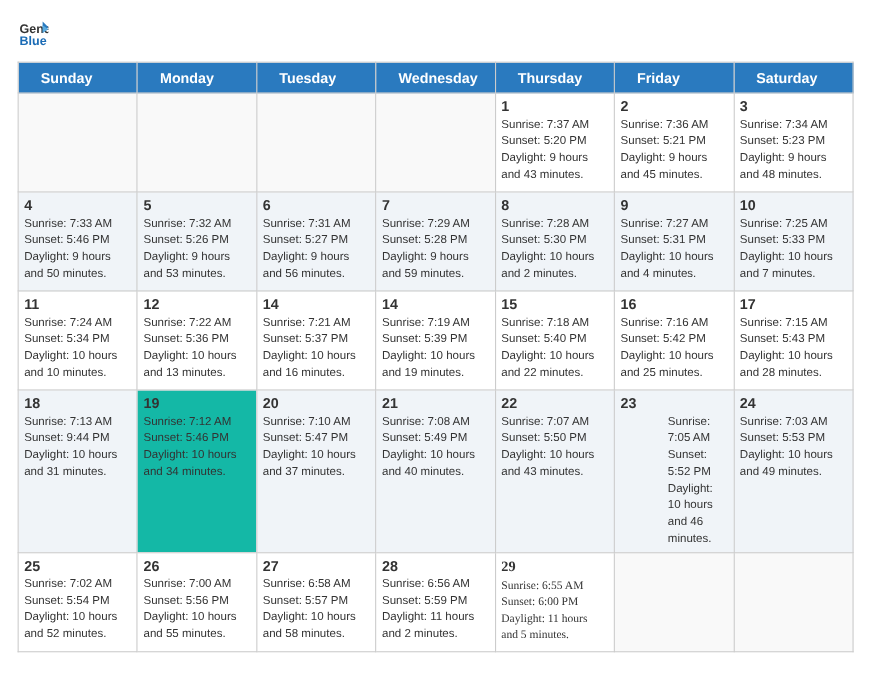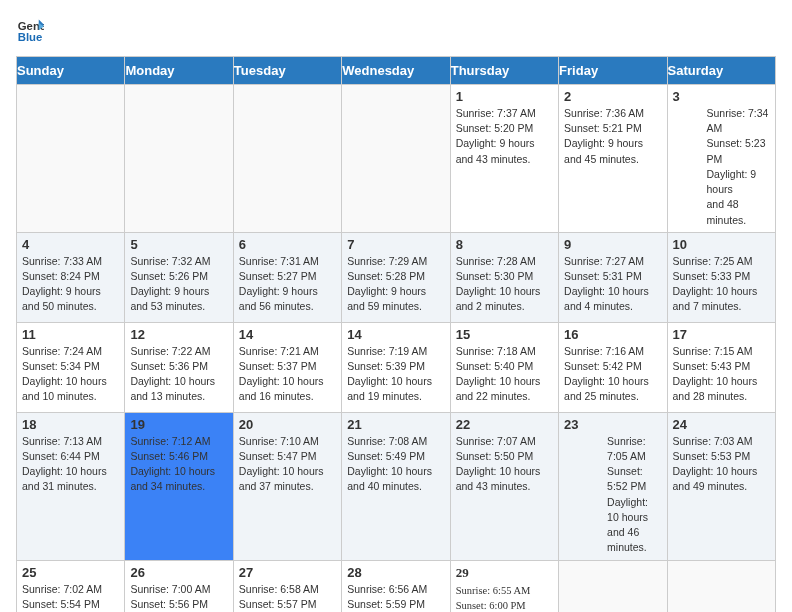--- a/index.html
+++ b/index.html
@@ -40,21 +40,21 @@
     table {
       width: 100%;
       border-collapse: collapse;
       table-layout: fixed;
     }
     th {
       background-color: #2a7abf;
       color: #fff;
       font-size: 13px;
       font-weight: bold;
-      padding: 6px 0;
+      padding: 6px 20px;
       text-align: left;
       border: 1px solid #ccc;
     }
     td {
       vertical-align: top;
       border: 1px solid #ccc;
       padding: 4px 5px;
       font-size: 10.5px;
       color: #333;
       height: 90px;
@@ -127,31 +127,31 @@
         </td>
         <td style="background-color: rgb(255, 255, 255);">
           <div class="day-num">2</div>
           <div class="day-info" style="white-space: pre-line;">Sunrise: 7:36 AM
 Sunset: 5:21 PM
 Daylight: 9 hours
 and 45 minutes.</div>
         </td>
         <td style="background-color: rgb(255, 255, 255);">
           <div class="day-num">3</div>
-          <div class="day-info" style="white-space: pre-line; margin-left: 34px;">Sunrise: 7:34 AM
+          <div class="day-info" style="white-space: pre-line;">Sunrise: 7:34 AM
 Sunset: 5:23 PM
 Daylight: 9 hours
 and 48 minutes.</div>
         </td>
       </tr>
       <tr>
         <td style="background-color: rgb(240, 244, 248);">
           <div class="day-num">4</div>
           <div class="day-info" style="white-space: pre-line;">Sunrise: 7:33 AM
-Sunset: 8:24 PM
+Sunset: 5:46 PM
 Daylight: 9 hours
 and 50 minutes.</div>
         </td>
         <td style="background-color: rgb(240, 244, 248);">
           <div class="day-num">5</div>
           <div class="day-info" style="white-space: pre-line;">Sunrise: 7:32 AM
 Sunset: 5:26 PM
 Daylight: 9 hours
 and 53 minutes.</div>
         </td>
@@ -239,25 +239,25 @@
           <div class="day-info" style="white-space: pre-line;">Sunrise: 7:15 AM
 Sunset: 5:43 PM
 Daylight: 10 hours
 and 28 minutes.</div>
         </td>
       </tr>
       <tr>
         <td style="background-color: rgb(240, 244, 248);">
           <div class="day-num">18</div>
           <div class="day-info" style="white-space: pre-line;">Sunrise: 7:13 AM
-Sunset: 6:44 PM
+Sunset: 9:44 PM
 Daylight: 10 hours
 and 31 minutes.</div>
         </td>
-        <td style="background-color: #3b82f6;">
+        <td style="background-color: #14b8a6;">
           <div class="day-num">19</div>
           <div class="day-info" style="white-space: pre-line;">Sunrise: 7:12 AM
 Sunset: 5:46 PM
 Daylight: 10 hours
 and 34 minutes.</div>
         </td>
         <td style="background-color: rgb(240, 244, 248); margin-left: 12px;">
           <div class="day-num">20</div>
           <div class="day-info" style="white-space: pre-line;">Sunrise: 7:10 AM
 Sunset: 5:47 PM

